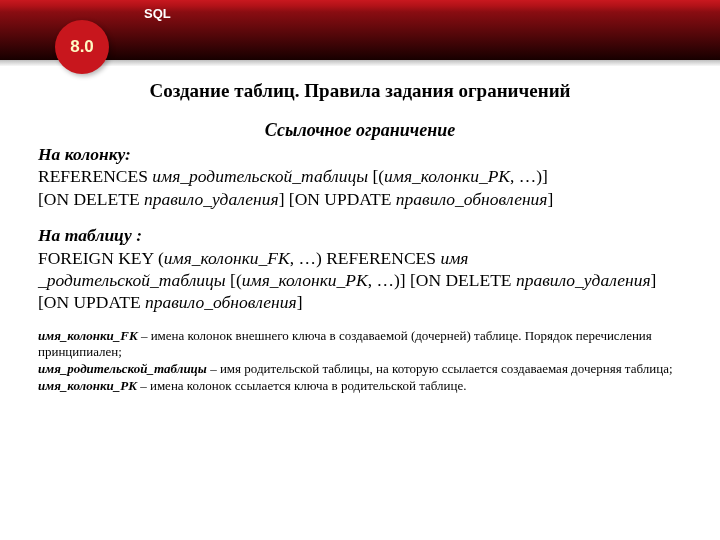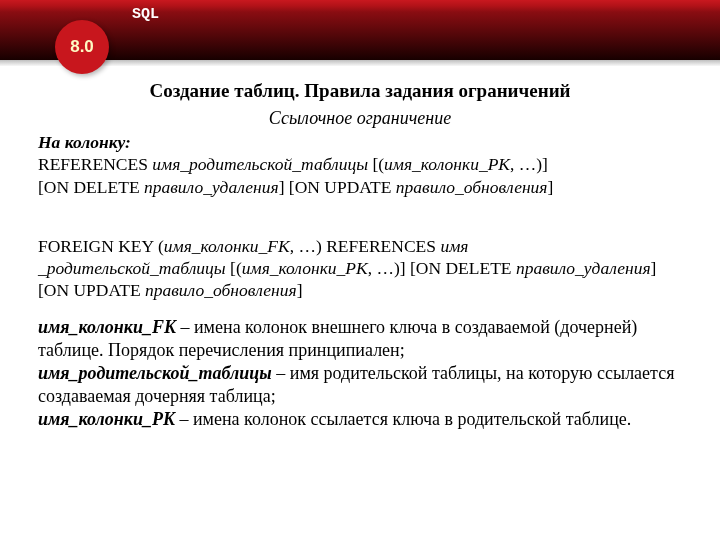--- a/index.html
+++ b/index.html
@@ -21,24 +21,24 @@
   .header-bar::after {
     content: "";
     position: absolute;
     left: 0; right: 0; bottom: -6px;
     height: 6px;
     background: linear-gradient(to bottom, #bfbfbf, #f8f8f8);
   }
   .sql-label {
     position: absolute;
     top: 6px;
-    left: 132px;
+    left: 144px;
     color: #fff;
-    font-family: Liberation Mono, monospace;
-    font-size: 15px;
+    font-family: Liberation Sans, sans-serif;
+    font-size: 13px;
     font-weight: bold;
   }
   .badge {
     position: absolute;
     top: 20px;
     left: 55px;
     width: 54px;
     height: 54px;
     background: #c8161d;
     border-radius: 50%;
@@ -53,42 +53,42 @@
     font-size: 17px;
     font-weight: bold;
   }
   .content {
     padding: 18px 38px 0 38px;
   }
   .title {
     text-align: center;
     font-weight: bold;
     font-size: 19px;
-    margin-bottom: 6px;
+    margin-bottom: 18px;
   }
   .subtitle {
     text-align: center;
     font-style: italic;
-    font-weight: normal;
+    font-weight: bold;
     font-size: 18px;
     margin-bottom: 2px;
   }
   .syntax-block {
     font-size: 17.5px;
     line-height: 1.28;
     margin-bottom: 14px;
   }
   .syntax-block .lead {
     font-style: italic;
     font-weight: bold;
   }
   .b { font-weight: normal; }
   .i { font-style: italic; }
   .defs {
-    font-size: 18px;
+    font-size: 13px;
     line-height: 1.28;
   }
   .defs .term { font-style: italic; font-weight: bold; }
 </style>
 </head>
 <body>
 
 <div class="header-bar">
   <span class="sql-label">SQL</span>
 </div>
@@ -105,21 +105,21 @@
     <span class="b">REFERENCES</span>
     <span> </span><span class="i">имя_родительской_таблицы</span>
     <span>  [(</span><span class="i">имя_колонки_PK</span><span>, …</span><span>)]</span><br>
     <span>[</span><span class="b">ON DELETE</span>
     <span> </span><span class="i">правило_удаления</span><span>] </span>
     <span>[</span><span class="b">ON UPDATE</span>
     <span> </span><span class="i">правило_обновления</span><span>]</span>
   </div>
 
   <div class="syntax-block">
-    <br>
+    <span class="lead">На таблицу :</span><br>
     <span class="b">FOREIGN KEY</span>
     <span> (</span><span class="i">имя_колонки_FK</span><span>, …</span><span>) </span>
     <span class="b">REFERENCES</span>
     <span> </span><span class="i">имя</span><br>
     <span class="i">_родительской_таблицы</span>
     <span>  [(</span><span class="i">имя_колонки_PK</span><span>, …</span><span>)] </span>
     <span>[</span><span class="b">ON DELETE</span>
     <span> </span><span class="i">правило_удаления</span><span>] </span>
     <span>[</span><span class="b">ON UPDATE</span>
     <span> </span><span class="i">правило_обновления</span><span>]</span>

